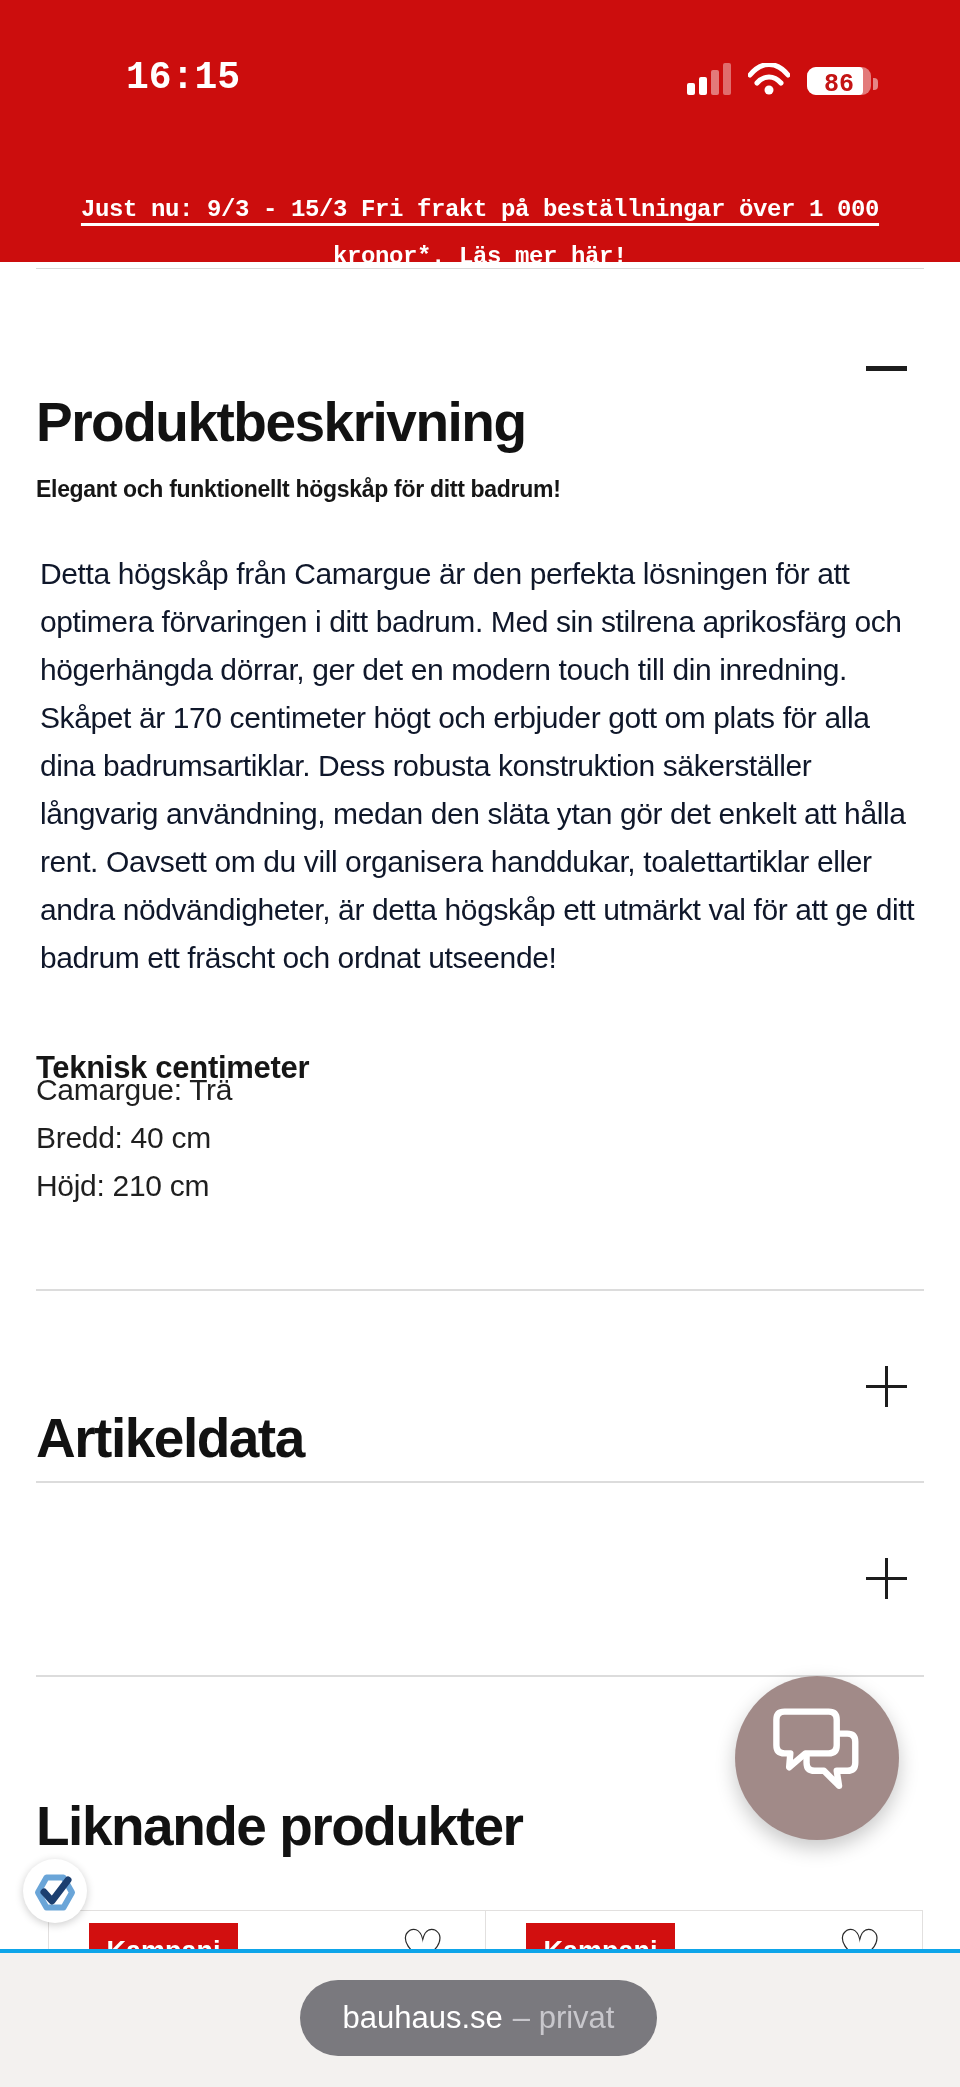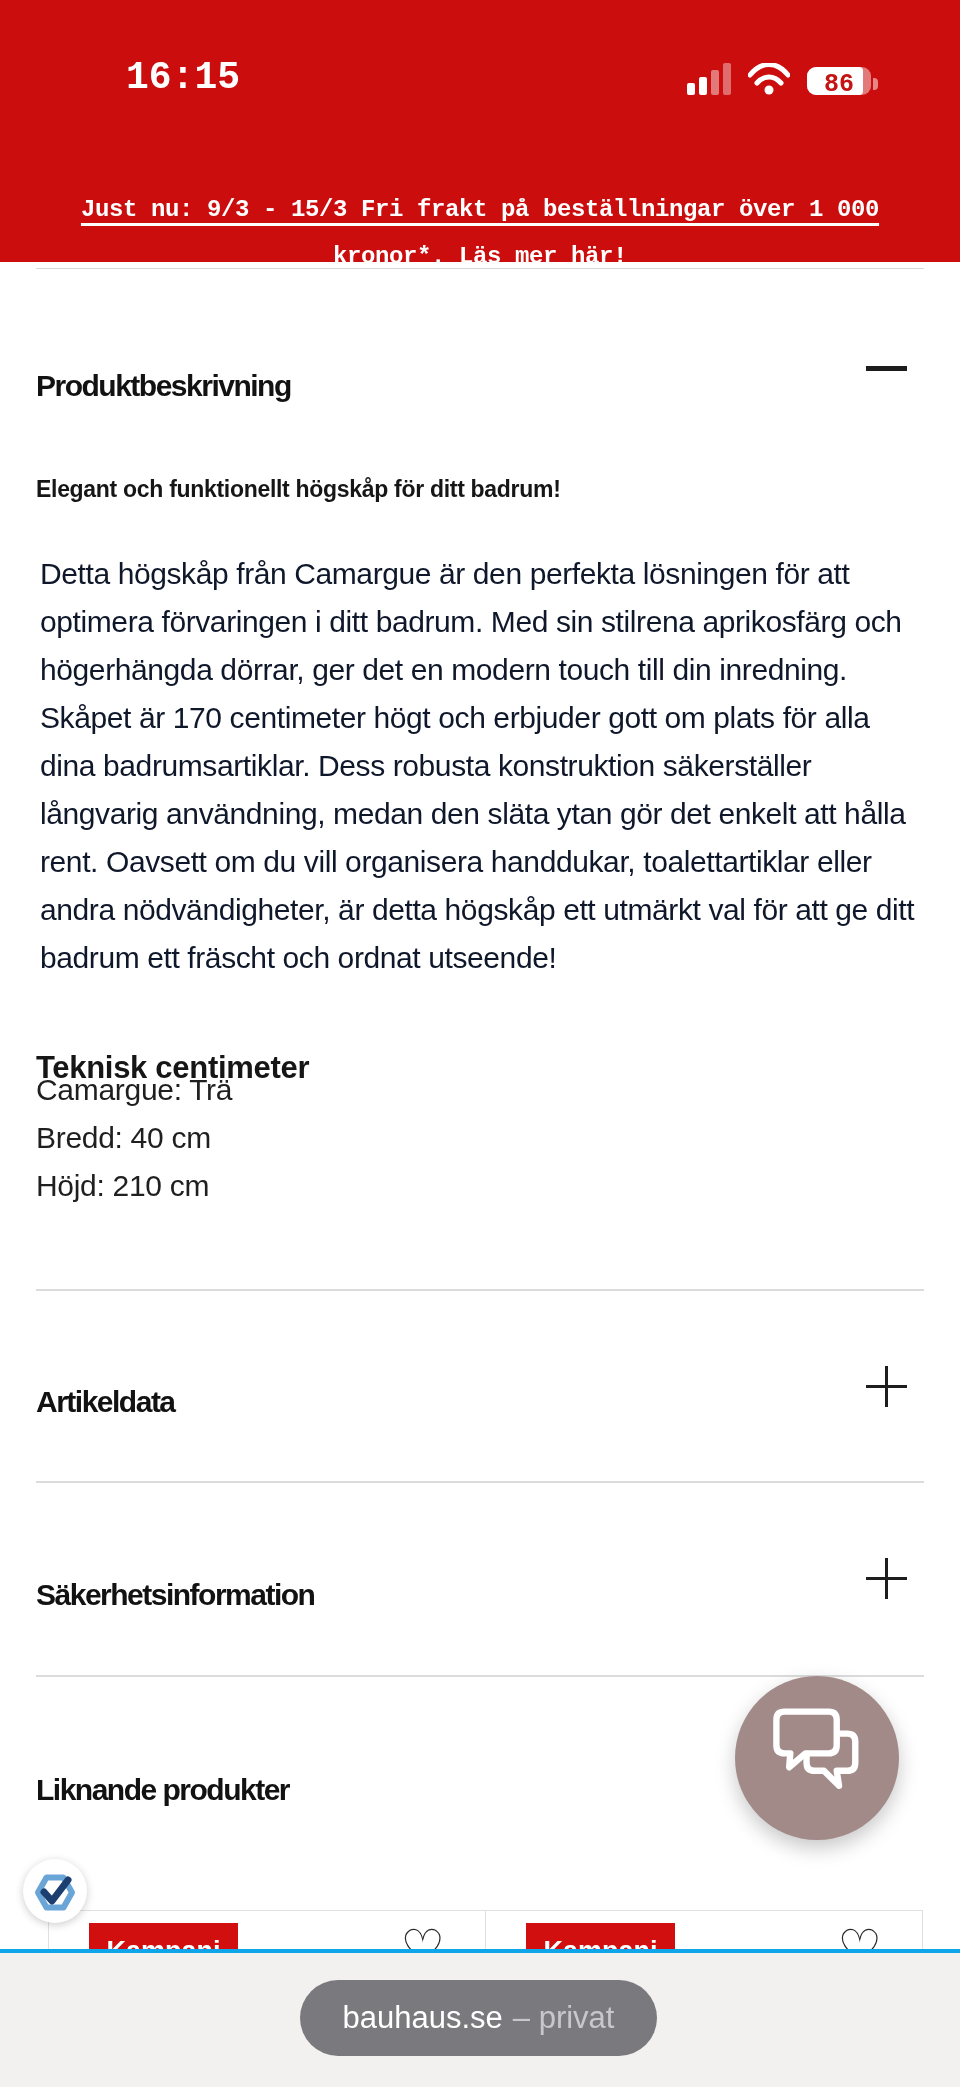--- a/index.html
+++ b/index.html
@@ -27,21 +27,21 @@
     position:absolute;left:80px;top:150px;width:800px;
     text-align:center;font-size:24px;line-height:47px;font-weight:bold;color:#ffffff;
     letter-spacing:-0.4px;text-decoration:underline;text-underline-offset:7px;text-decoration-thickness:2.5px;
     cursor:pointer;
     margin-top:36px;
   }
   
   .hairline{position:absolute;left:36px;width:888px;height:0;border-top:2px solid #dcdcdc;}
   .hairline.thin{border-top:1px solid #d8d8d8;}
   
-  .acc-title{position:absolute;left:36px;font-size:30px;font-weight:bold;letter-spacing:-1.5px;color:#121212;}
+  .acc-title{position:absolute;left:36px;font-size:55px;font-weight:bold;letter-spacing:-1.5px;color:#121212;}
   .minus-icon{position:absolute;left:866px;width:41px;height:5px;background:#1d1d1d;}
   .plus-icon{position:absolute;left:866px;width:41px;height:41px;}
   .plus-icon::before{content:"";position:absolute;left:0;top:19px;width:41px;height:3px;background:#1d1d1d;}
   .plus-icon::after{content:"";position:absolute;left:19px;top:0;width:3px;height:41px;background:#1d1d1d;}
   
   .intro-bold{position:absolute;left:36px;top:453px;width:888px;font-size:23px;font-weight:bold;letter-spacing:-0.3px;color:#161616;}
   .desc-body{position:absolute;left:40px;top:520px;width:892px;font-size:30px;line-height:48px;letter-spacing:-0.4px;color:#0f172a;}
   .tech-title{position:absolute;left:36px;top:1019px;font-size:31px;font-weight:bold;letter-spacing:-0.3px;color:#161616;}
   .tech-specs{position:absolute;left:36px;top:1066px;width:700px;font-size:30px;line-height:48px;letter-spacing:-0.3px;color:#1f1f1f;}
   .tech-specs div{height:48px;}
@@ -112,21 +112,20 @@
     <div>Höjd: 210 cm</div>
   </div>
 
   <div class="hairline" style="top:1289px;"></div>
 
   <h2 class="acc-title" style="top:1360px;">Artikeldata</h2>
   <span class="plus-icon" style="top:1366px;"></span>
 
   <div class="hairline" style="top:1481px;"></div>
 
-  <h2 class="acc-title" style="top:1553px;">Säkerhetsinformation</h2>
   <span class="plus-icon" style="top:1558px;"></span>
 
   <div class="hairline" style="top:1675px;"></div>
 
   <h2 class="acc-title" style="top:1748px;">Liknande produkter</h2>
 
   <div class="chat-fab">
     <svg width="116" height="112" viewBox="0 0 100 96">
 
       <path d="M55,27 L76,27 Q83,27 83,34 L83,52 Q83,59 76,59 L67,59 L69,72 L56,59 L48,59 Q41,59 41,52 L41,46" fill="none" stroke="#ffffff" stroke-width="5.5" stroke-linejoin="round" stroke-linecap="round"></path>

